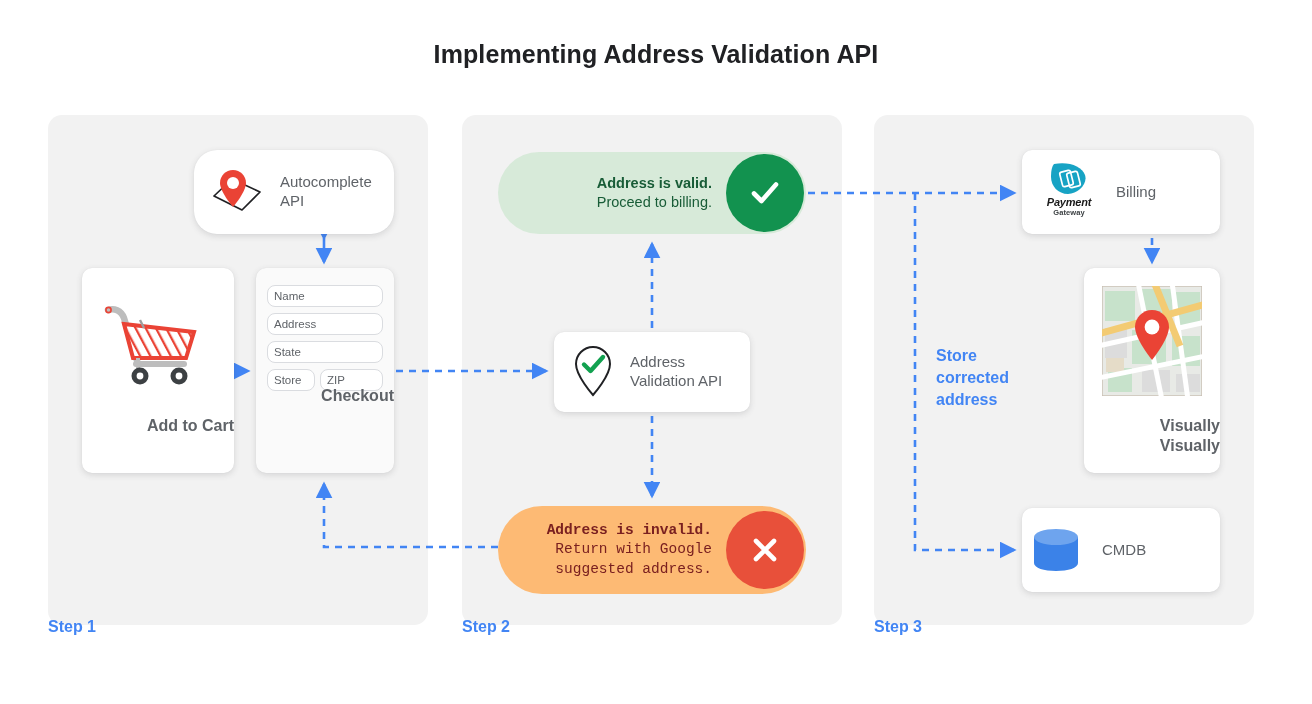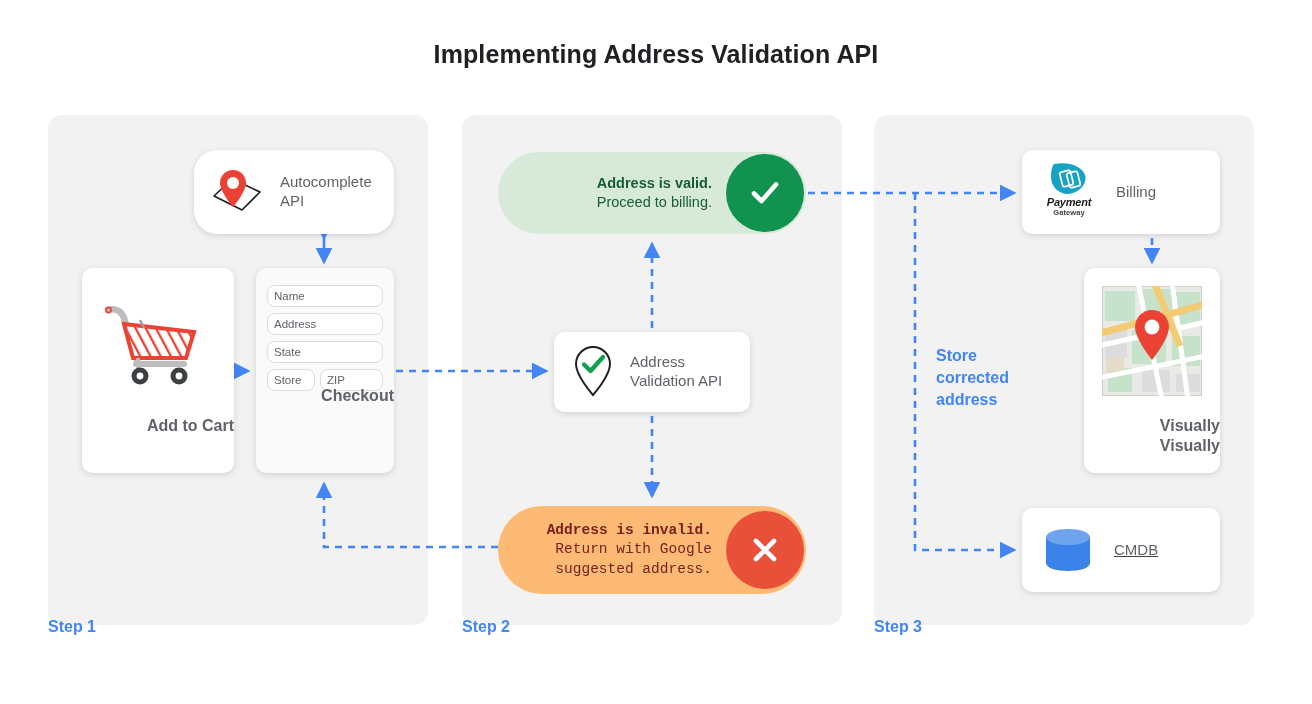--- a/index.html
+++ b/index.html
@@ -80,21 +80,21 @@
   }
   #valid-pill .badge{background:#12924f;}
   #invalid-pill .badge{background:#e8503a;}
 
   
   #billing{left:1022px;top:150px;width:198px;height:84px;padding-left:16px;box-sizing:border-box;}
   #billing .card-label{margin-left:16px;}
   #confirm{left:1084px;top:268px;width:136px;height:205px;}
   #confirm .map-wrap{position:absolute;left:18px;top:18px;}
   #confirm .card-title{top:148px;}
-  #cmdb{left:1022px;top:508px;width:198px;height:84px;padding-left:20px;box-sizing:border-box;text-decoration:underline;}
+  #cmdb{left:1022px;top:508px;width:198px;height:84px;padding-left:8px;box-sizing:border-box;}
   #cmdb .card-label{margin-left:20px;}
 
   .store-note{
     position:absolute;left:936px;top:345px;width:110px;
     font-size:16px;font-weight:bold;color:#4285f4;line-height:1.38;
   }
 
   
   #wires{position:absolute;left:0;top:0;width:1312px;height:704px;pointer-events:none;}
 

